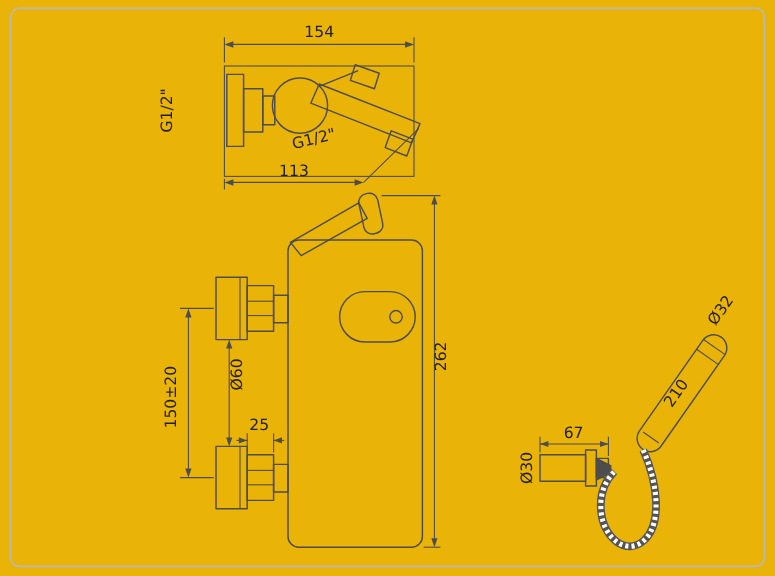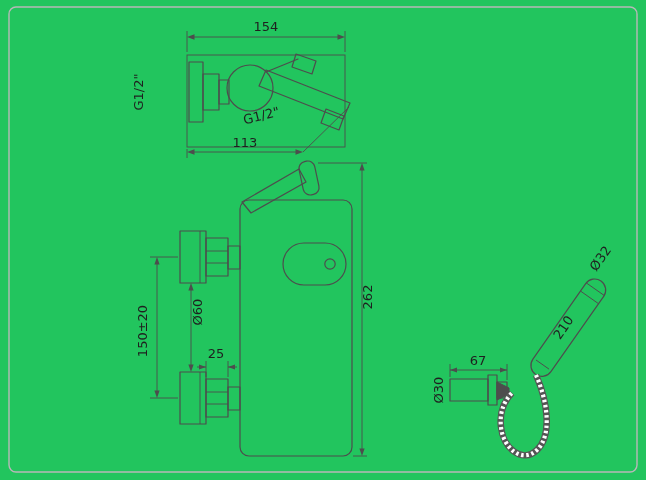--- a/index.html
+++ b/index.html
@@ -1,19 +1,19 @@
 <!DOCTYPE html>
 <html><head>
 <meta charset="utf-8">
 <style>
   html,body { margin:0; padding:0; background:#ffffff; }
   .canvas {
     position:relative;
     width:646px; height:480px;
-    background:#22c55e;
+    background:#eab308;
     overflow:hidden;
     font-family:"DejaVu Sans", sans-serif;
   }
   svg { position:absolute; inset:0; }
   .ln   { fill:none; stroke:#4d4d4d; stroke-width:1.2; stroke-linejoin:round; stroke-linecap:round; }
   .thin { fill:none; stroke:#4d4d4d; stroke-width:0.9; stroke-linecap:butt; }
   .arr  { fill:#4d4d4d; stroke:none; }
   .fillshape { fill:#4d4d4d; stroke:#4d4d4d; }
   text  { font-family:"DejaVu Sans", sans-serif; font-size:13px; fill:#1f1f1f; }
   .border { fill:none; stroke:#b8b8b8; stroke-width:1.4; }

